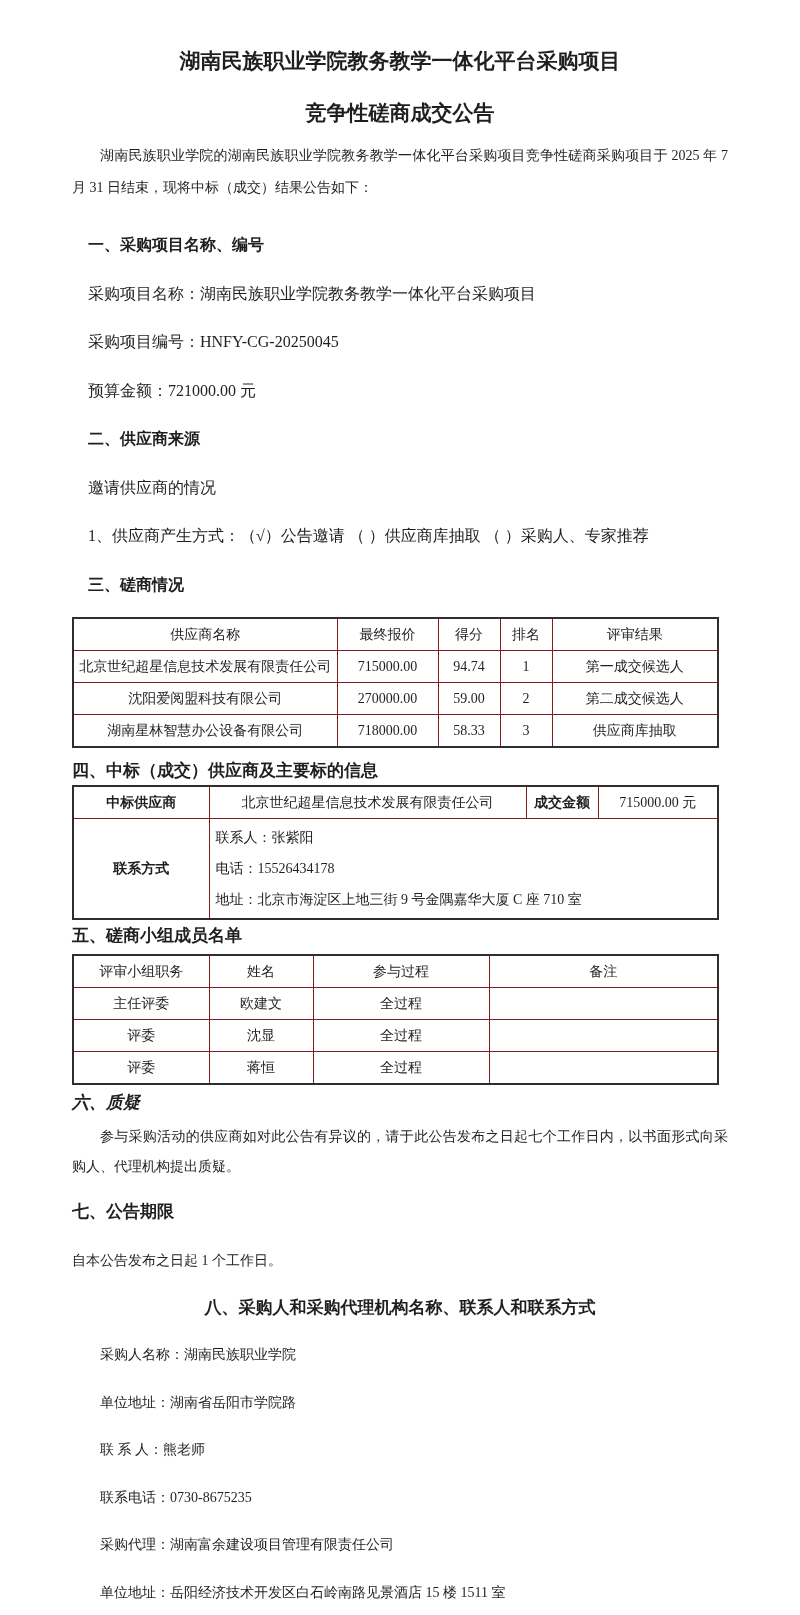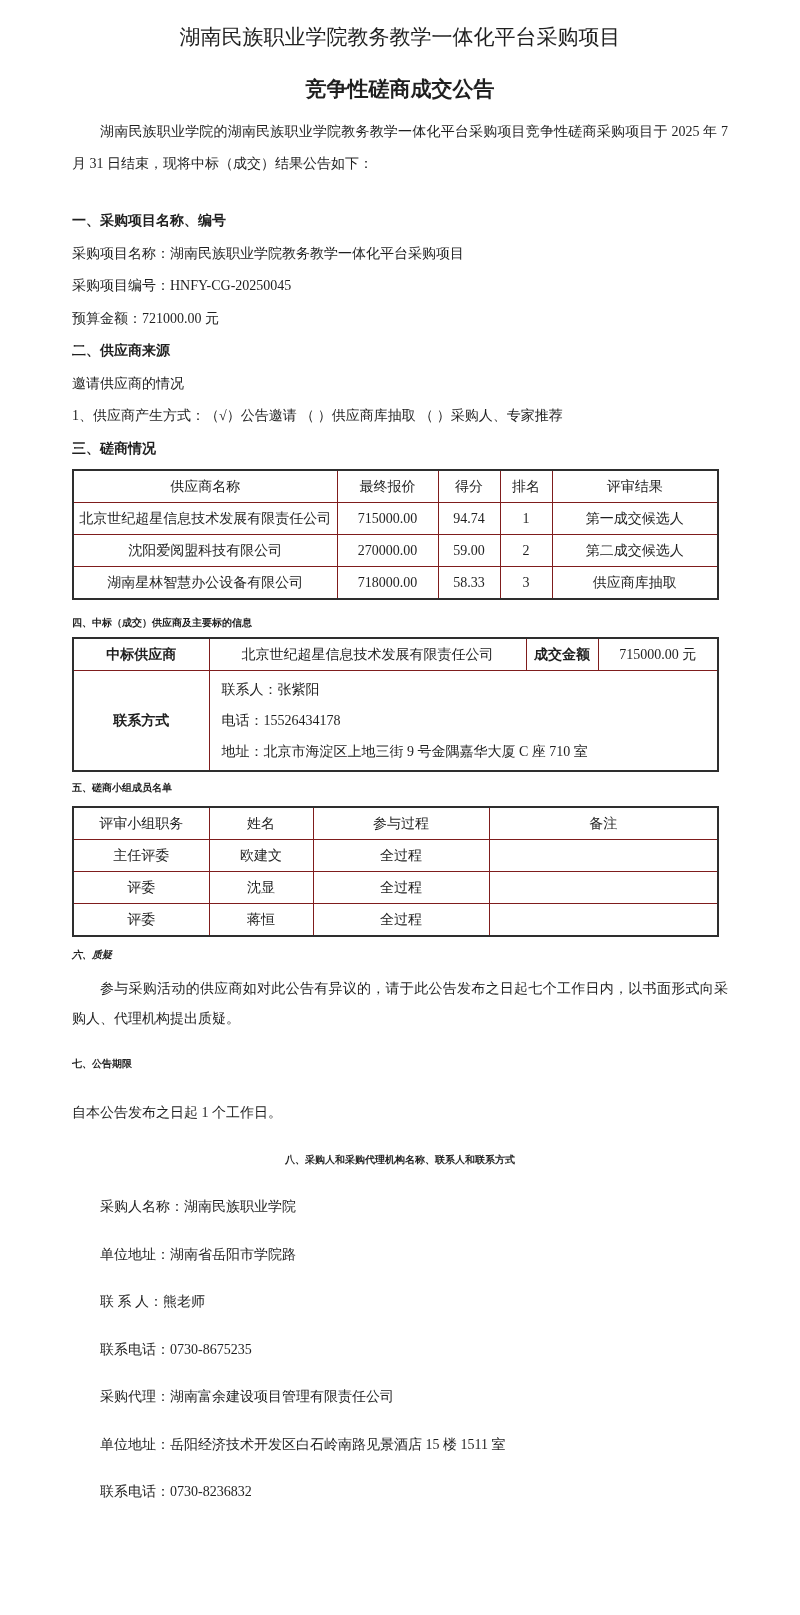--- a/index.html
+++ b/index.html
@@ -16,23 +16,23 @@
   .page {
     box-sizing: border-box;
     width: 800px;
     height: 1615px;
     padding: 0 72px;
     overflow: hidden;
     background: #ffffff;
   }
   .doc-title-1 {
     margin: 0;
-    padding-top: 25px;
+    padding-top: 49px;
     font-size: 21px;
-    font-weight: normal;
+    font-weight: bold;
     text-align: center;
     line-height: 24px;
   }
   .doc-title-2 {
     margin: 28px 0 0 0;
     font-size: 21px;
     font-weight: bold;
     text-align: center;
     line-height: 24px;
   }
@@ -40,30 +40,30 @@
     margin: 15px 0 0 0;
     font-size: 14px;
     line-height: 32px;
     text-align: justify;
     text-indent: 2em;
   }
   .lines-block {
     margin-top: 25px;
   }
   .line {
-    margin: 0;
-    font-size: 14px;
+    margin: 16px;
+    font-size: 16px;
     line-height: 32.5px;
   }
   .heading {
     font-weight: bold;
   }
   .h-line {
     margin: 0;
-    font-size: 10px;
+    font-size: 17px;
     font-weight: bold;
     line-height: 28px;
   }
   .h4 { margin-top: 9px; }
   .h5 { margin-top: 2px; }
   .h6 { margin-top: 4px; font-style: italic; }
   .h7 { margin-top: 16px; }
   .h8 { margin-top: 19px; text-align: center; }
 
   table {
@@ -80,21 +80,21 @@
     padding: 0 2px;
     height: 31px;
     overflow: hidden;
   }
   .t3 { margin-top: 4px; }
   .t4 { margin-top: 0px; }
   .t5 { margin-top: 4px; padding-left: 36px; }
   .bold-cell { font-weight: bold; }
   .contact-cell {
     text-align: left;
-    padding: 3px 4px 3px 12px;
+    padding: 3px 4px 3px 6px;
   }
   .contact-line {
     line-height: 31px;
     font-size: 14px;
   }
   .para6 {
     margin: 5px 0 0 0;
     font-size: 14px;
     line-height: 30px;
     text-align: justify;

